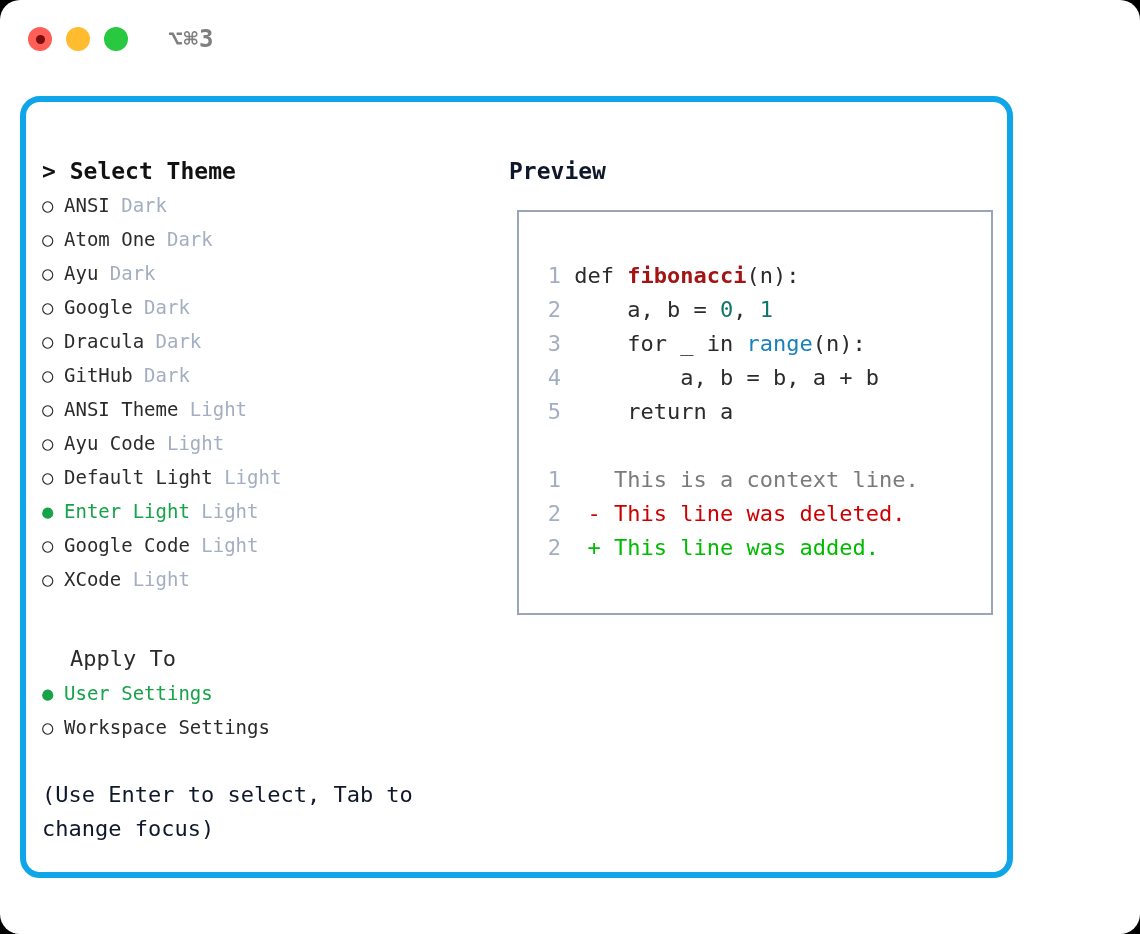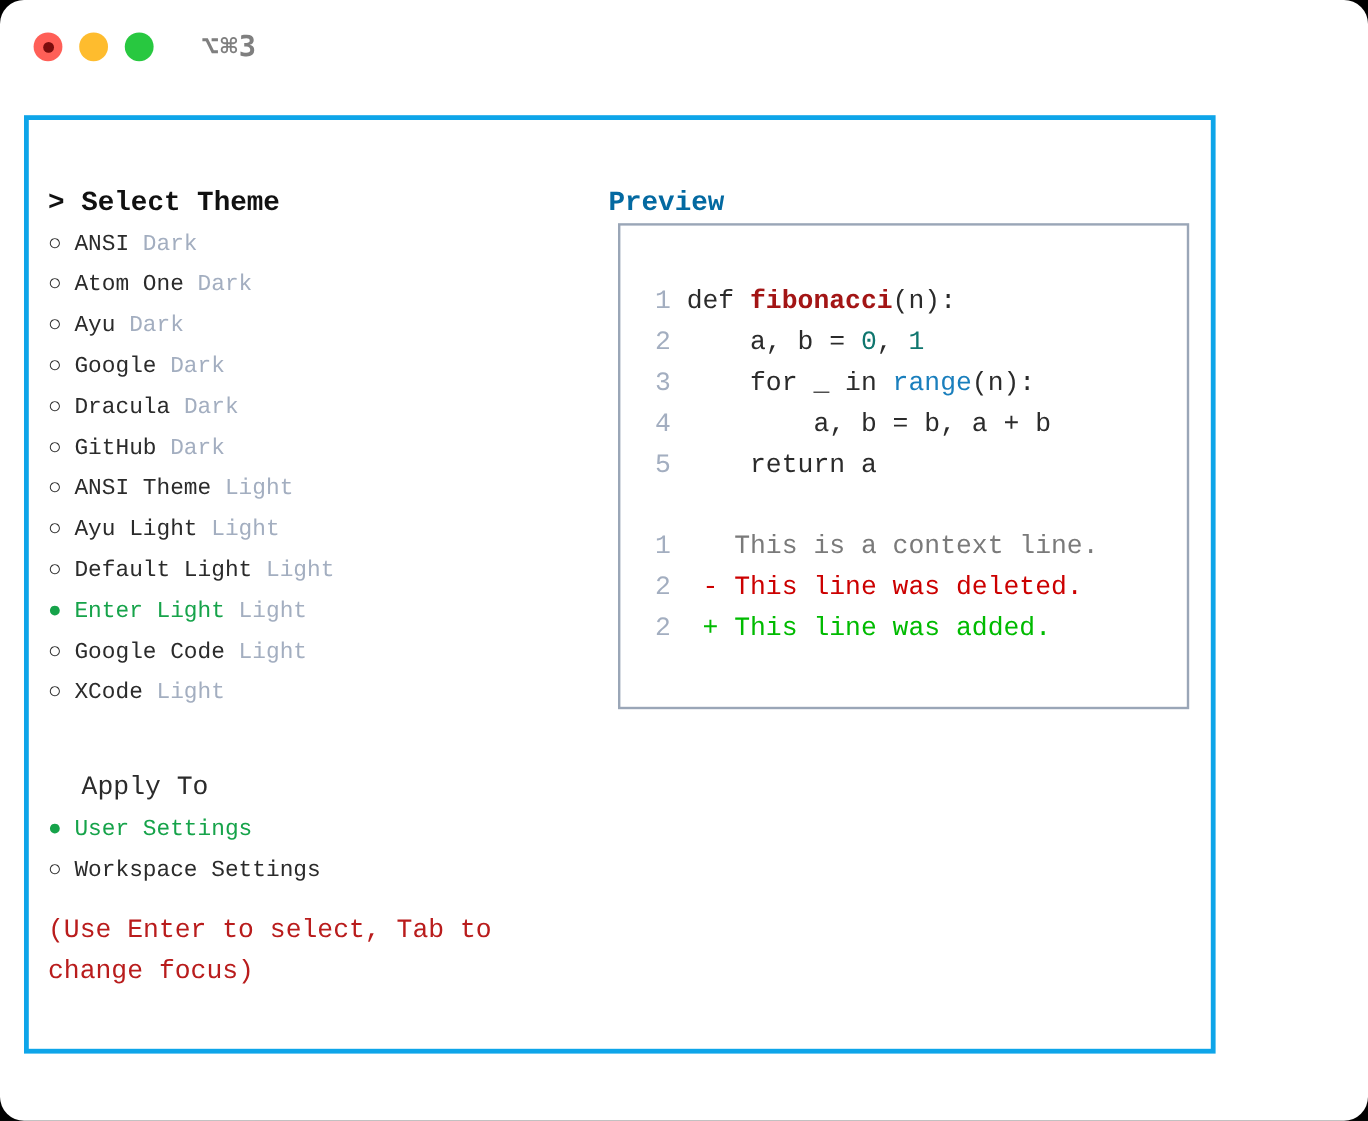--- a/index.html
+++ b/index.html
@@ -74,25 +74,24 @@
     white-space: pre;
   }
 
   
   .panel {
     position: absolute;
     left: 20px;
     top: 96px;
     width: 993px;
     height: 782px;
-    border: 4px solid #0ea5e9;
-    border-radius: 0;
+    border: 6px solid #0ea5e9;
+    border-radius: 20px;
     box-sizing: border-box;
     background: #ffffff;
-    font-family: Liberation Mono, monospace;
   }
 
   .col-left {
     position: absolute;
     left: 16px;
     top: 52px;
     width: 460px;
   }
   .col-right {
     position: absolute;
@@ -135,37 +134,38 @@
     line-height: 34px;
     color: #2b2b2b;
     white-space: pre;
     padding-left: 28px;
     margin-top: 12px;
   }
 
   .hint {
     font-size: 22px;
     line-height: 34px;
-    color: #b91c1c;
+    color: #0f172a;
     white-space: pre-wrap;
     width: 420px;
-    margin-top: 17px;
+    margin-top: 34px;
   }
 
   
   .preview-title {
     font-size: 23px;
     font-weight: bold;
-    color: #0369a1;
+    color: #0f172a;
     line-height: 34px;
     white-space: pre;
     margin-left: 5px;
   }
 
   .preview-box {
+    margin-top: 22px;
     margin-left: 13px;
     width: 476px;
     height: 405px;
     border: 2px solid #9aa6b7;
     box-sizing: border-box;
     background: #ffffff;
     position: relative;
   }
 
   .code {
@@ -212,21 +212,21 @@
       <div class="header-row">&gt; Select Theme</div>
 
       <div id="theme-items">
           <div class="opt-row"><span class="bullet">○</span><span class="opt-label">ANSI</span><span class="tag"> Dark</span></div>
           <div class="opt-row"><span class="bullet">○</span><span class="opt-label">Atom One</span><span class="tag"> Dark</span></div>
           <div class="opt-row"><span class="bullet">○</span><span class="opt-label">Ayu</span><span class="tag"> Dark</span></div>
           <div class="opt-row"><span class="bullet">○</span><span class="opt-label">Google</span><span class="tag"> Dark</span></div>
           <div class="opt-row"><span class="bullet">○</span><span class="opt-label">Dracula</span><span class="tag"> Dark</span></div>
           <div class="opt-row"><span class="bullet">○</span><span class="opt-label">GitHub</span><span class="tag"> Dark</span></div>
           <div class="opt-row"><span class="bullet">○</span><span class="opt-label">ANSI Theme</span><span class="tag"> Light</span></div>
-          <div class="opt-row"><span class="bullet">○</span><span class="opt-label">Ayu Light</span><span class="tag"> Light</span></div>
+          <div class="opt-row"><span class="bullet">○</span><span class="opt-label">Ayu Code</span><span class="tag"> Light</span></div>
           <div class="opt-row"><span class="bullet">○</span><span class="opt-label">Default Light</span><span class="tag"> Light</span></div>
           <div class="opt-row"><span class="bullet sel">●</span><span class="opt-label sel">Enter Light</span><span class="tag"> Light</span></div>
           <div class="opt-row"><span class="bullet">○</span><span class="opt-label">Google Code</span><span class="tag"> Light</span></div>
           <div class="opt-row"><span class="bullet">○</span><span class="opt-label">XCode</span><span class="tag"> Light</span></div>
         </div>
 
       <div class="spacer-row"></div>
 
       <div class="section-title">Apply To</div>
 

